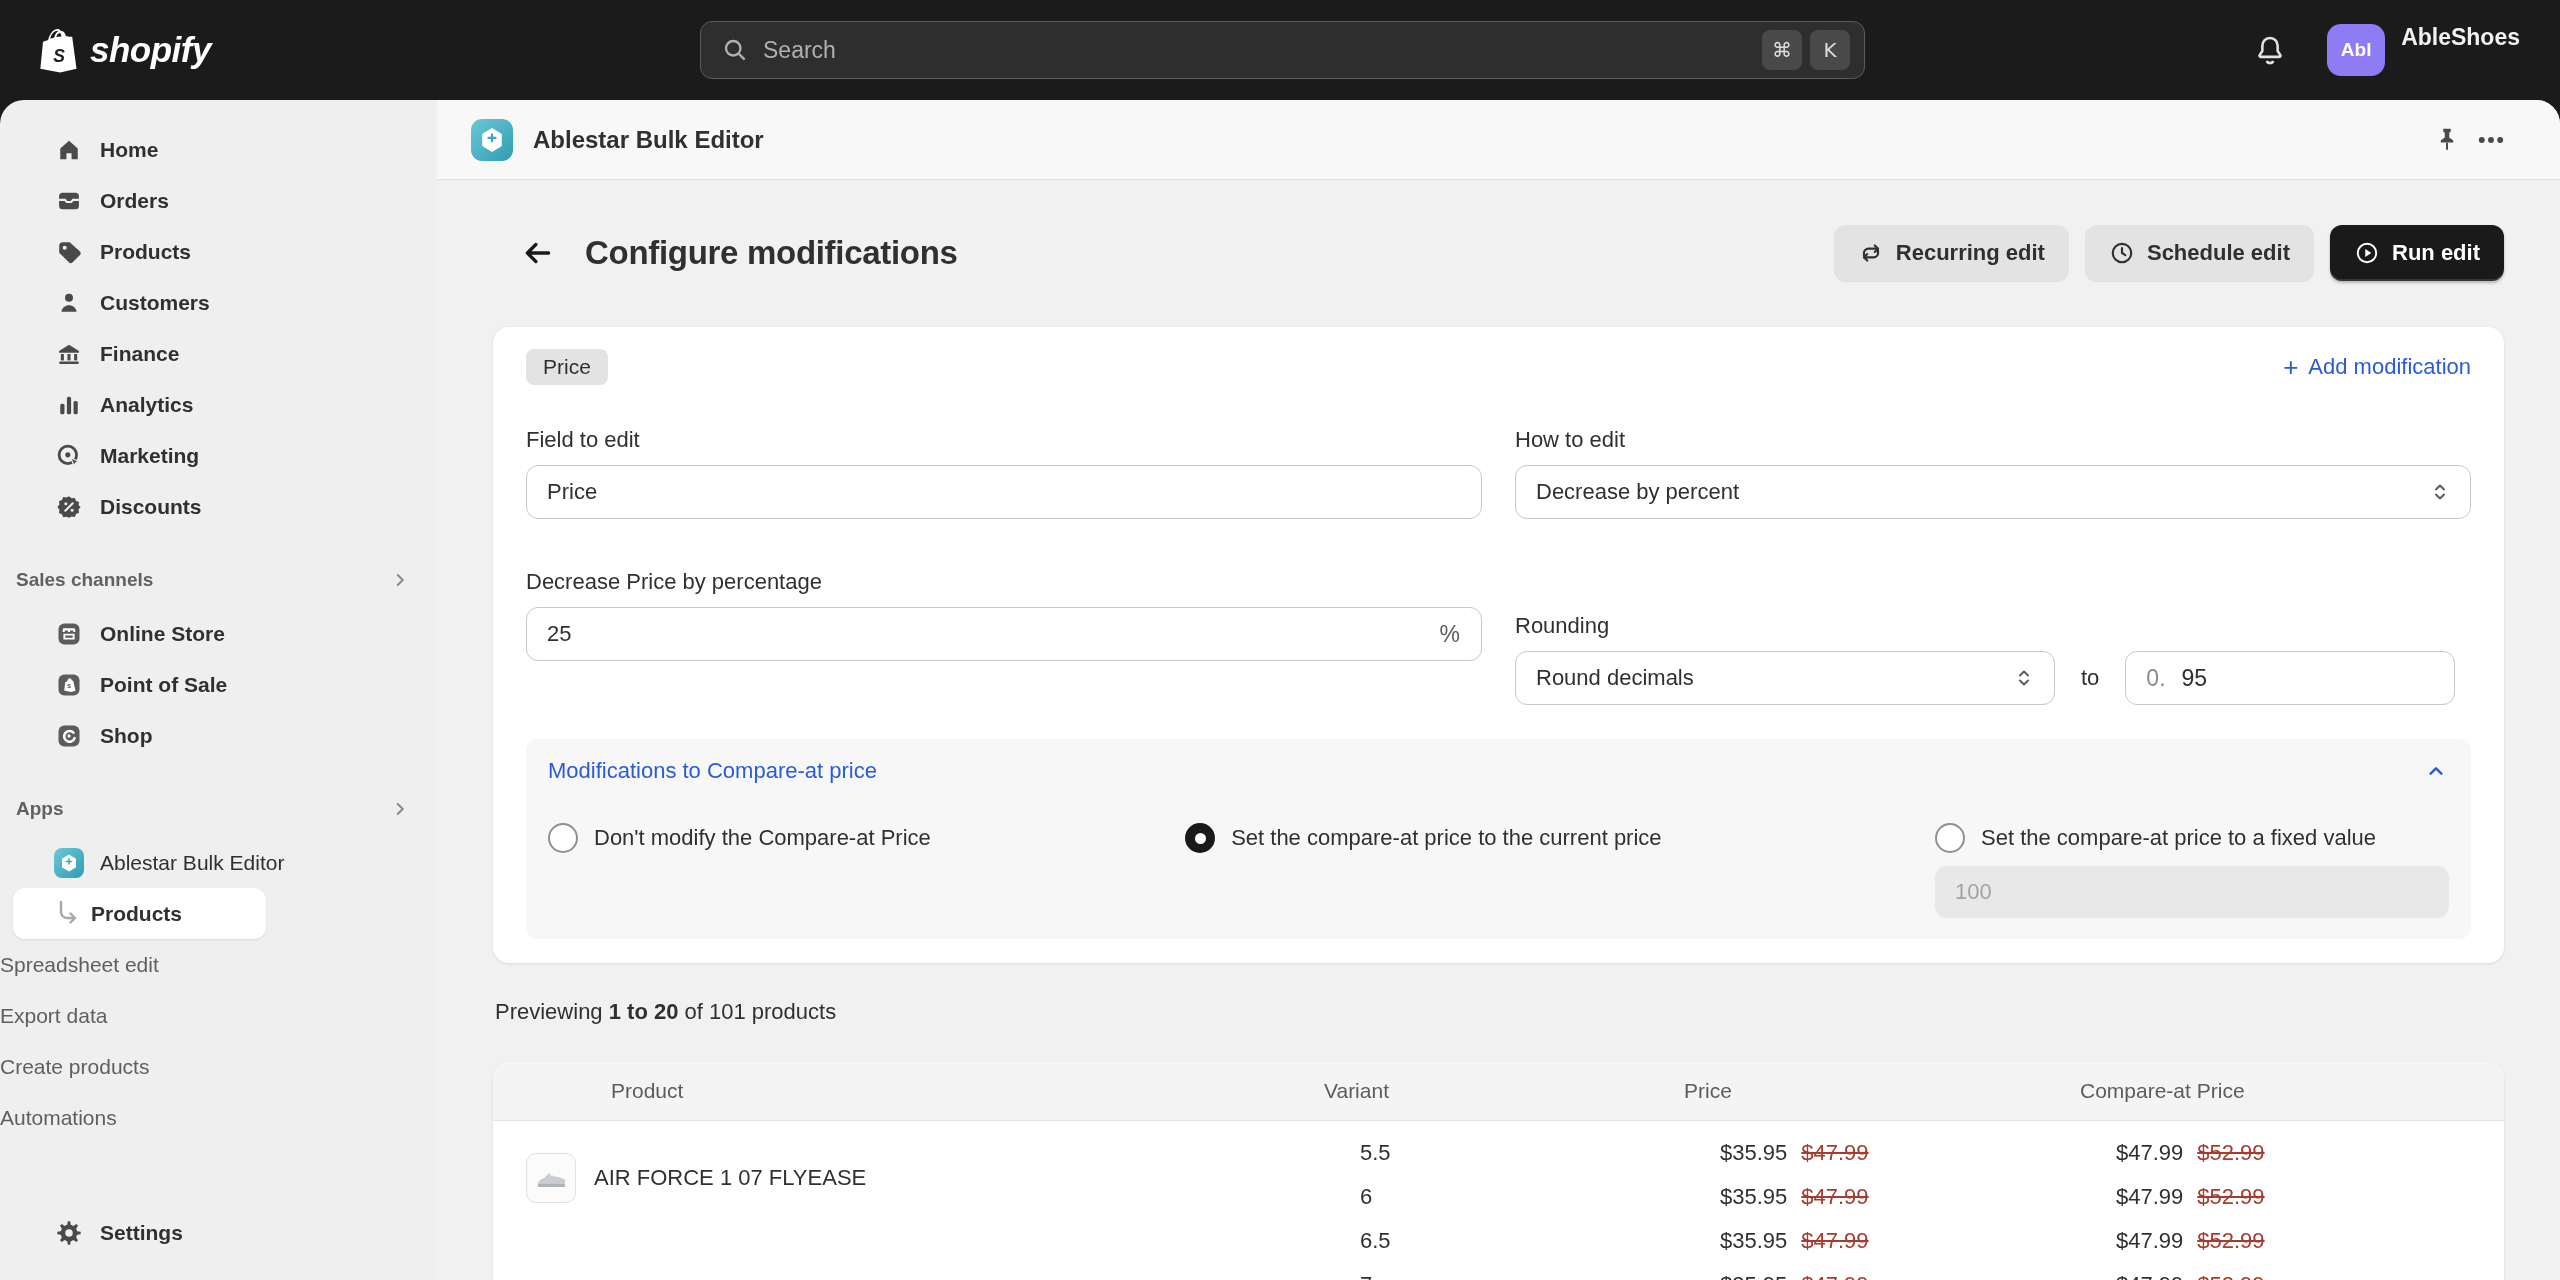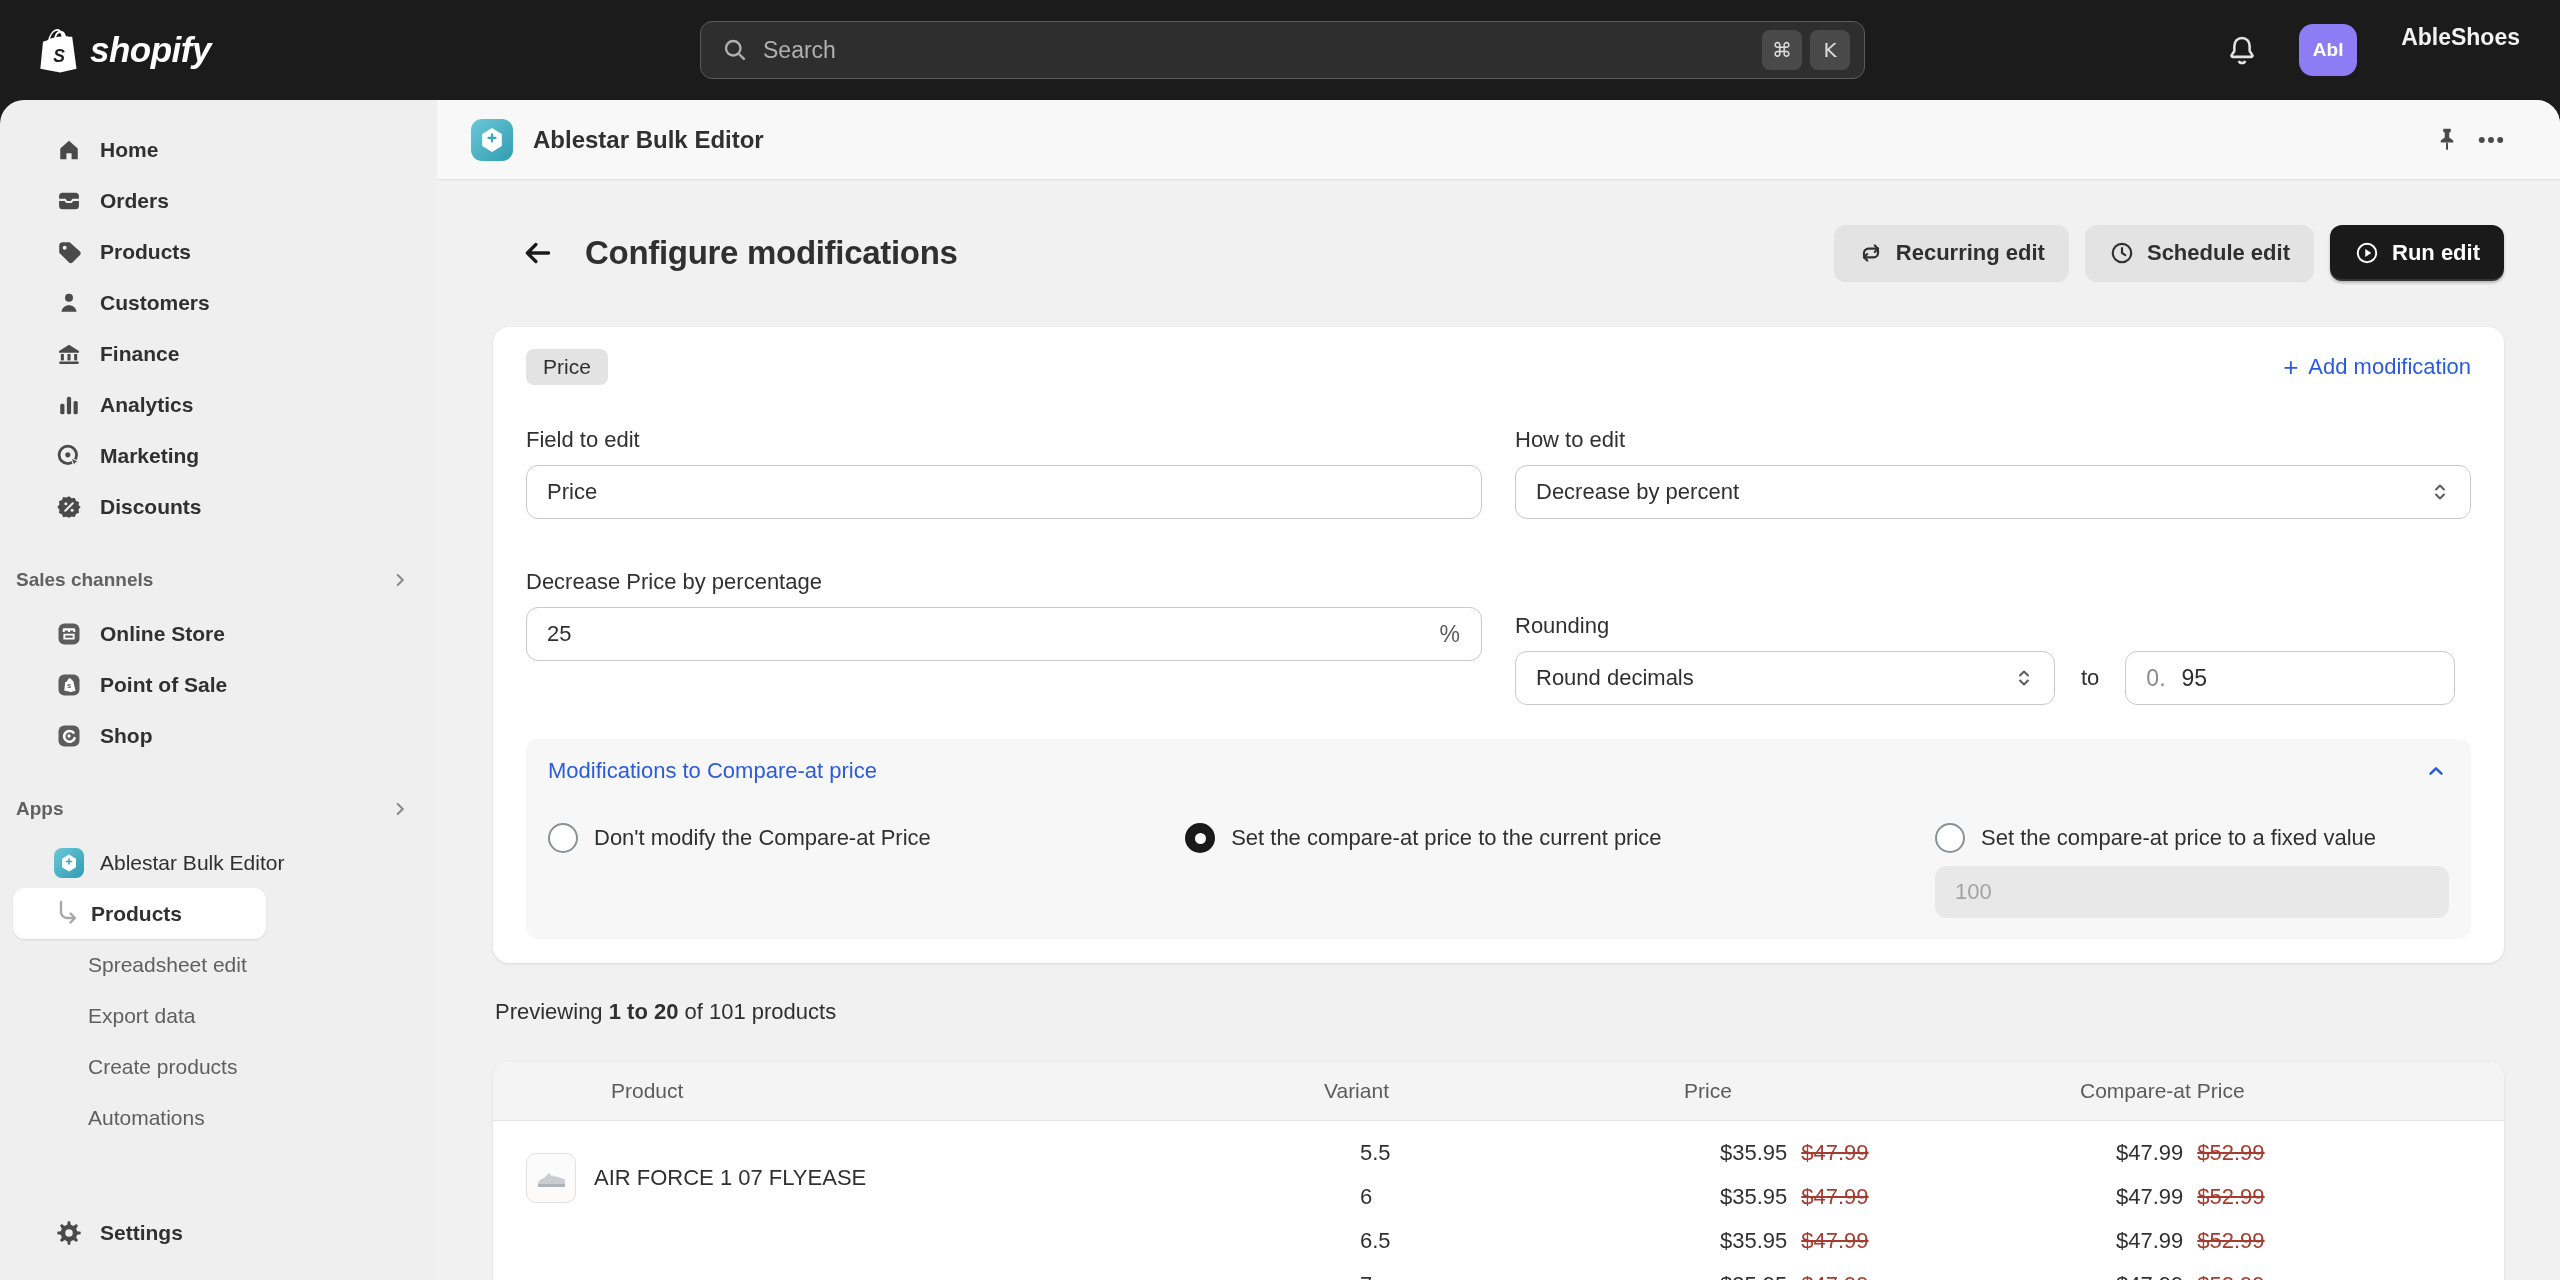--- a/index.html
+++ b/index.html
@@ -14,35 +14,35 @@
                border:1.5px solid #5b5b5b; border-radius:12px; display:flex; align-items:center; padding:0 14px 0 20px; }
   .searchbox input { flex:1; background:transparent; border:none; outline:none; color:#d5d5d5;
                      font-size:23px; margin-left:14px; font-family:inherit; }
   .searchbox input::placeholder { color:#b0b0b0; }
   .kbd { width:40px; height:40px; background:#494949; border-radius:8px; color:#dedede; font-size:20px;
          display:flex; align-items:center; justify-content:center; margin-left:8px; font-family:"DejaVu Sans",sans-serif; }
   .top-right { position:absolute; right:40px; top:0; height:100px; display:flex; align-items:center; gap:34px; }
   .account { display:flex; align-items:flex-start; gap:16px; cursor:pointer; }
   .avatar { width:58px; height:52px; border-radius:14px; background:#8e7cf4; color:#fff; font-size:19px;
             font-weight:700; display:flex; align-items:center; justify-content:center; }
-  .store-name { color:#f2f2f2; font-size:23px; font-weight:600;margin-left:28px; }
+  .store-name { color:#f2f2f2; font-size:23px; font-weight:600; }
 
   
   .frame { position:absolute; top:100px; left:0; width:2560px; height:1180px; background:#efefef;
            border-radius:24px 24px 0 0; overflow:hidden; }
 
   
   .sidebar { position:absolute; left:0; top:0; bottom:0; width:437px; padding-top:24px; }
   .nav-item { height:51px; display:flex; align-items:center; padding-left:54px; cursor:pointer; }
   .nav-ic { width:30px; display:flex; justify-content:center; }
   .nav-label { margin-left:16px; font-size:21px; font-weight:600; color:#303030; }
   .sec-head { height:44px; margin-top:26px; margin-bottom:6px; display:flex; align-items:center;
               padding:0 26px 0 16px; }
   .sec-head .t { font-size:19px; font-weight:700; color:#616161; flex:1; }
-  .sub-item { height:51px; display:flex; align-items:center; padding-left:88px; font-size:21px;
+  .sub-item { height:51px; display:flex; align-items:center; font-size:21px;
               color:#5f5f5f; cursor:pointer; }
   .pill { position:relative; margin-left:13px; width:253px; height:51px; background:#fff; border-radius:12px;
           box-shadow:0 1px 2px rgba(0,0,0,.1); display:flex; align-items:center; padding-left:40px; cursor:pointer; }
   .pill .nav-label { margin-left:8px; }
   .settings-row { position:absolute; bottom:22px; left:0; width:437px; }
 
   
   .main { position:absolute; left:437px; top:0; right:0; bottom:0; }
   .app-header { height:80px; background:#f8f8f8; border-bottom:1px solid #e2e2e2; display:flex;
                 align-items:center; padding:0 46px 0 34px; }

